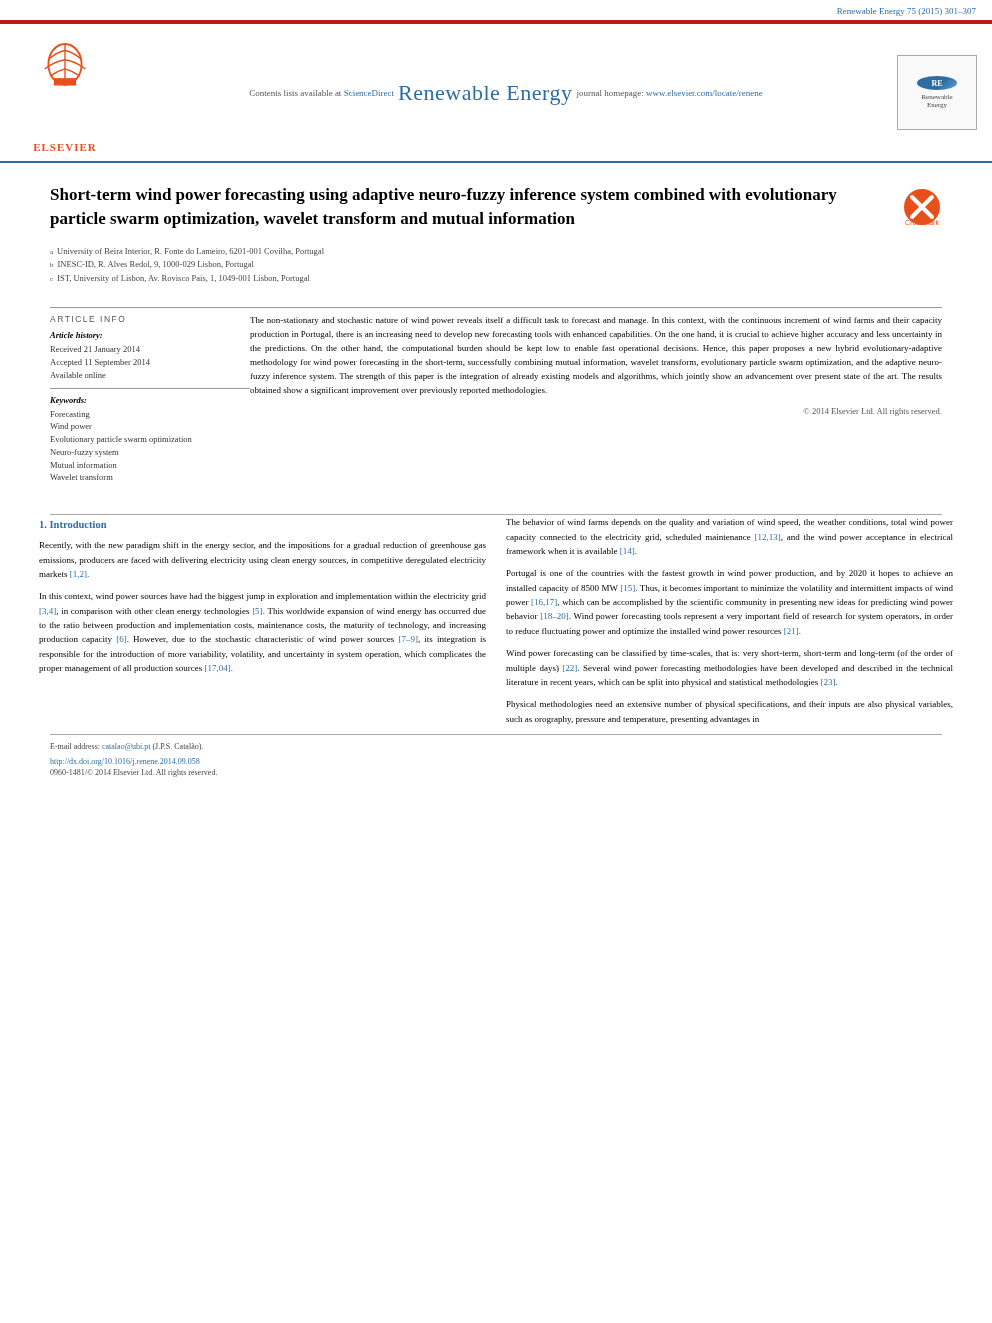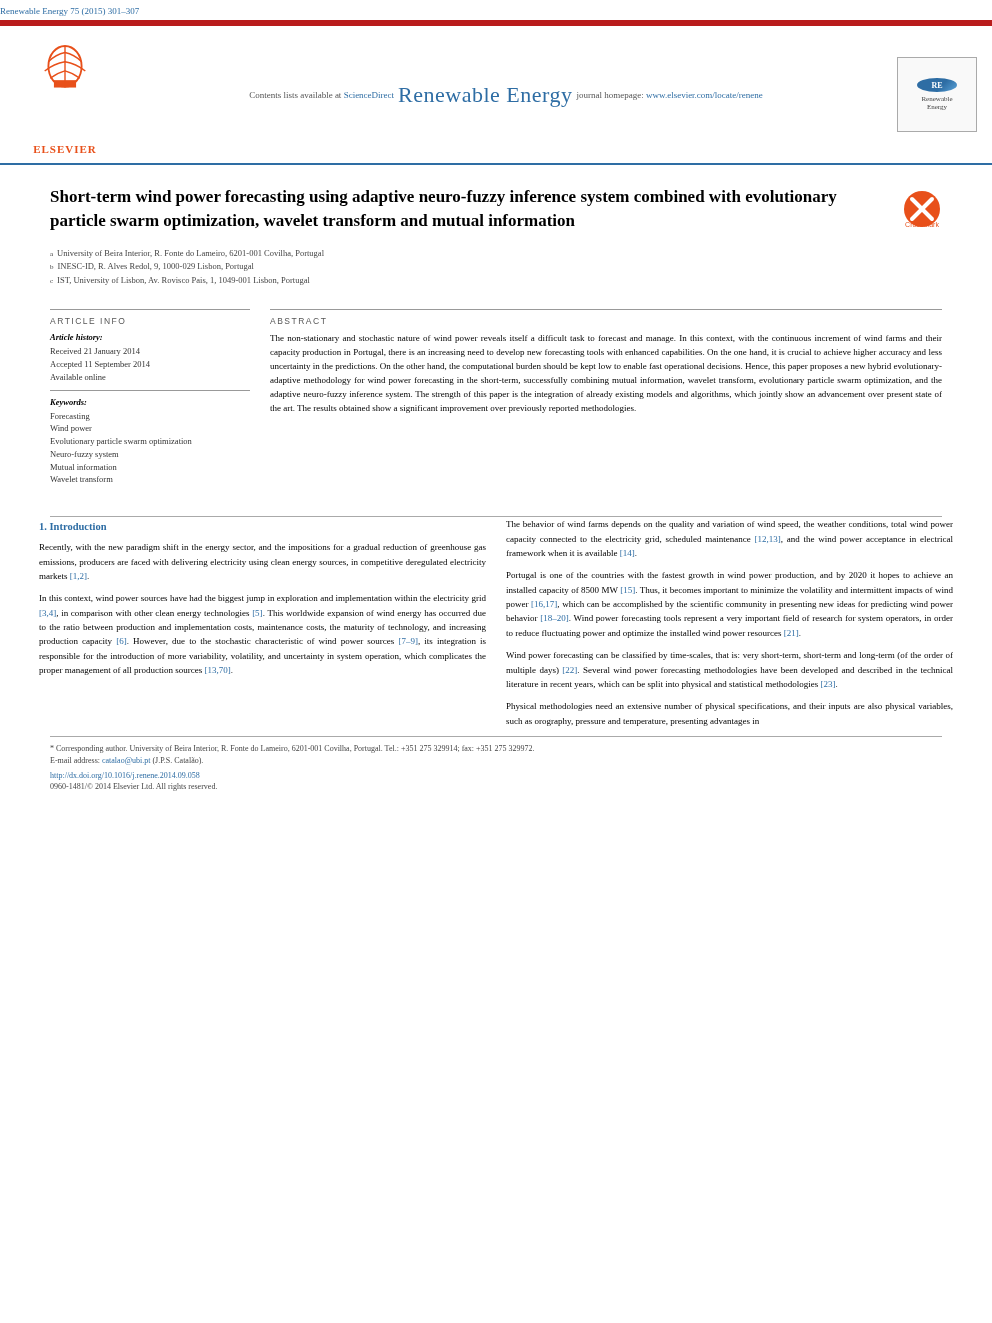--- a/index.html
+++ b/index.html
@@ -5,25 +5,25 @@
     * { margin: 0; padding: 0; box-sizing: border-box; }
     body {
       background: #fff;
       font-family: 'Times New Roman', Times, serif;
       font-size: 10px;
       color: #000;
       width: 992px;
       min-height: 1323px;
     }
     .page-top-bar {
-      text-align: left;
-      padding: 6px 0 4px;
+      text-align: right;
+      padding: 6px 16px 4px;
       font-size: 9px;
       color: #2e6da4;
-      border-bottom: 6px solid #b91c1c;
+      border-bottom: 4px solid #b91c1c;
     }
     .journal-header {
       display: flex;
       align-items: stretch;
       border-bottom: 2px solid #2e6da4;
       padding: 8px 10px;
       gap: 10px;
     }
     .journal-logo-left {
       width: 110px;
@@ -155,21 +155,20 @@
     }
     .crossmark {
       width: 40px;
       height: 40px;
       flex-shrink: 0;
       margin-top: 4px;
     }
 
     .two-col {
       display: flex;
-      gap: 20px;
       margin-bottom: 10px;
     }
     .article-info {
       width: 200px;
       flex-shrink: 0;
       border-top: 1px solid #999;
       padding-top: 6px;
     }
     .article-info h3 {
       font-family: Arial, sans-serif;
@@ -364,22 +363,22 @@
       <hr class="article-info-divider">
       <div class="article-info-section-label">Keywords:</div>
       <div class="article-info-item">Forecasting</div>
       <div class="article-info-item">Wind power</div>
       <div class="article-info-item">Evolutionary particle swarm optimization</div>
       <div class="article-info-item">Neuro-fuzzy system</div>
       <div class="article-info-item">Mutual information</div>
       <div class="article-info-item">Wavelet transform</div>
     </div>
     <div class="abstract-section">
-      <h3>ABSTRACT</h3>
       <div class="abstract-text">The non-stationary and stochastic nature of wind power reveals itself a difficult task to forecast and manage. In this context, with the continuous increment of wind farms and their capacity production in Portugal, there is an increasing need to develop new forecasting tools with enhanced capabilities. On the one hand, it is crucial to achieve higher accuracy and less uncertainty in the predictions. On the other hand, the computational burden should be kept low to enable fast operational decisions. Hence, this paper proposes a new hybrid evolutionary-adaptive methodology for wind power forecasting in the short-term, successfully combining mutual information, wavelet transform, evolutionary particle swarm optimization, and the adaptive neuro-fuzzy inference system. The strength of this paper is the integration of already existing models and algorithms, which jointly show an advancement over present state of the art. The results obtained show a significant improvement over previously reported methodologies.</div>
+      <div class="copyright-line">© 2014 Elsevier Ltd. All rights reserved.</div>
     </div>
   </div>
 </div>
 
 <hr class="section-divider" style="margin: 0 50px;">
 
 <div class="main-content">
   <div class="col-left">
     <div class="section-heading">1.  Introduction</div>
     <div class="body-text">
@@ -389,21 +388,21 @@
     <div class="body-text">
       In this context, wind power sources have had the biggest jump in exploration and implementation within the electricity grid
       <span class="ref">[3,4]</span>,
       in comparison with other clean energy technologies
       <span class="ref">[5]</span>.
       This worldwide expansion of wind energy has occurred due to the ratio between production and implementation costs, maintenance costs, the maturity of technology, and increasing production capacity
       <span class="ref">[6]</span>.
       However, due to the stochastic characteristic of wind power sources
       <span class="ref">[7–9]</span>,
       its integration is responsible for the introduction of more variability, volatility, and uncertainty in system operation, which complicates the proper management of all production sources
-      <span class="ref">[13,70]</span>.
+      <span class="ref">[17,04]</span>.
     </div>
   </div>
   <div class="col-right">
     <div class="body-text">
       The behavior of wind farms depends on the quality and variation of wind speed, the weather conditions, total wind power capacity connected to the electricity grid, scheduled maintenance
       <span class="ref">[12,13]</span>,
       and the wind power acceptance in electrical framework when it is available
       <span class="ref">[14]</span>.
     </div>
     <div class="body-text">
@@ -422,21 +421,20 @@
       Several wind power forecasting methodologies have been developed and described in the technical literature in recent years, which can be split into physical and statistical methodologies
       <span class="ref">[23]</span>.
     </div>
     <div class="body-text">
       Physical methodologies need an extensive number of physical specifications, and their inputs are also physical variables, such as orography, pressure and temperature, presenting advantages in
     </div>
   </div>
 </div>
 
 <div class="footnote-section">
-  <div>* Corresponding author. University of Beira Interior, R. Fonte do Lameiro, 6201-001 Covilha, Portugal. Tel.: +351 275 329914; fax: +351 275 329972.</div>
   <div>
     <span>E-mail address:</span>
     <a>catalao@ubi.pt</a>
     <span>(J.P.S. Catalão).</span>
   </div>
 </div>
 
 <div class="doi-line">
   <a>http://dx.doi.org/10.1016/j.renene.2014.09.058</a>
 </div>

